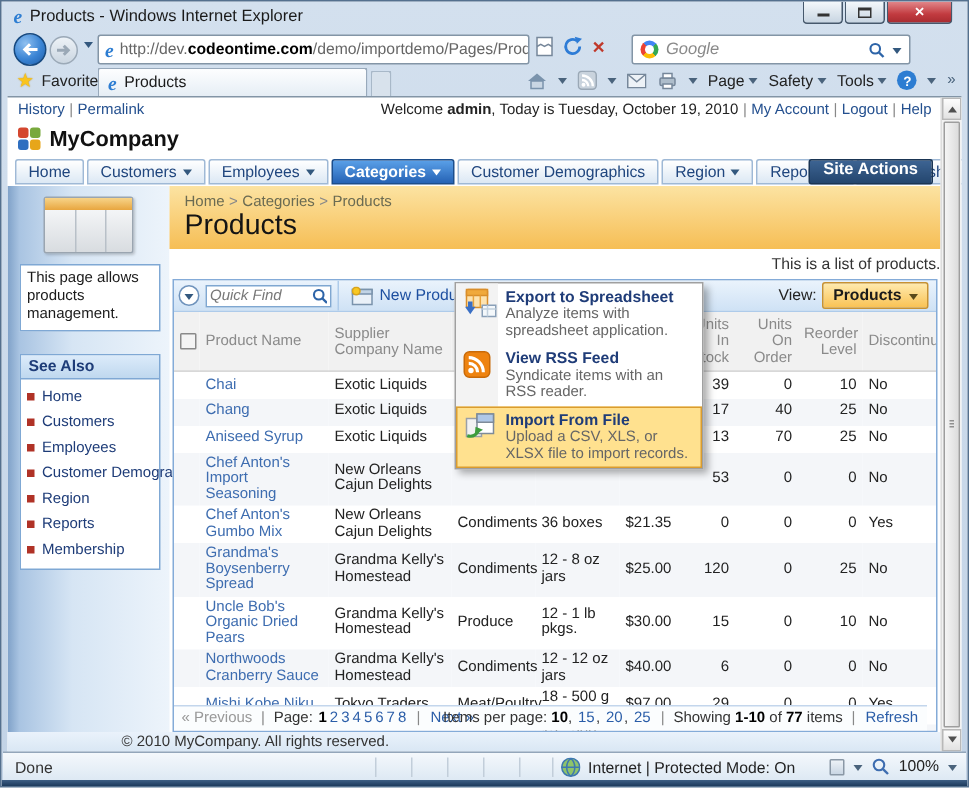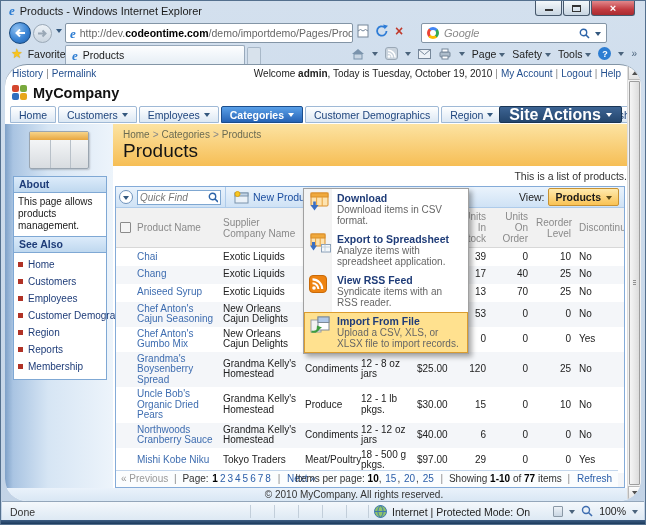--- a/index.html
+++ b/index.html
@@ -44,42 +44,42 @@
   .star { color:#F9C41E; font-size:13px; line-height:13px; text-shadow:0 0 1px #B8860B; }
   .fav-label, .cmd-label { font-size:10.5px; color:#222; }
   .tab { position:absolute; left:64px; top:0; width:180px; height:19px; background:linear-gradient(#FDFEFF,#E6EEF5); border:1px solid #98A9BB; border-bottom:none; border-radius:2px 2px 0 0; display:flex; align-items:center; gap:5px; padding:0 6px; }
   .tab-title { font-size:10.5px; color:#1A1A1A; }
   .newtab-stub { position:absolute; left:246px; top:2px; width:14px; height:17px; background:#D8E2EC; border:1px solid #A8B8C8; border-bottom:none; border-radius:2px 2px 0 0; }
   .fav-right { position:absolute; right:8px; top:2px; display:flex; align-items:center; gap:7px; }
   .fav-right .cv { color:#4A637C; }
   .chevrons { font-size:10px; color:#4A637C; }
 
   
-  .viewport { position:absolute; left:4px; top:63px; right:4px; bottom:23px; background:#fff; border-top:1px solid #8395A6; overflow:hidden;border-radius:22px; }
+  .viewport { position:absolute; left:4px; top:63px; right:4px; bottom:23px; background:#fff; border-top:1px solid #8395A6; overflow:hidden; }
   .site { position:absolute; left:0; top:0; right:14px; bottom:0; }
 
   .strip { position:absolute; left:0; top:0; right:0; height:17px; font-size:10px; }
   .strip a, .strip .lnk { color:#24508F; text-decoration:none; cursor:pointer; }
   .strip-left { position:absolute; left:7px; top:3px; }
   .strip-right { position:absolute; right:6px; top:3px; color:#222; }
   .sep { color:#888; padding:0 3px; }
 
   .logo-row { position:absolute; left:0; top:17px; height:23px; }
   .logo-grid { position:absolute; left:7px; top:3px; width:16px; height:16px; display:grid; grid-template-columns:7px 7px; grid-template-rows:7px 7px; gap:1px; }
   .logo-grid span { border-radius:2px; }
   .lg1{background:#D4472F;} .lg2{background:#79A93D;} .lg3{background:#2F6FC0;} .lg4{background:#E7A61A;}
   .logo-text { position:absolute; left:28px; top:3px; font-size:14.5px; font-weight:bold; color:#111; }
 
   .nav-row { position:absolute; left:0; top:40px; right:0; height:19px; }
   .nav-tabs { position:absolute; left:5px; top:1px; display:flex; gap:2px; }
   .ntab { height:17px; display:flex; align-items:center; gap:4px; padding:0 8px; font-size:10.5px; color:#20467E; background:linear-gradient(#FFFFFF,#DCE8F4); border:1px solid #9FB9D6; border-radius:2px 2px 0 0; white-space:nowrap; cursor:pointer; }
   .ntab .cv { color:#33587E; }
   .ntab.active { background:linear-gradient(#5AA0E8,#2663B5); border-color:#1C4E8C; color:#fff; font-weight:bold; }
   .ntab.active .cv { color:#fff; }
-  .site-actions { position:absolute; right:5px; top:1px; height:17px; display:flex; align-items:center; gap:5px; padding:0 9px; background:linear-gradient(#3D6493,#24466E); border:1px solid #1A3554; border-radius:2px; color:#fff; font-size:16px; font-weight:bold; cursor:pointer; }
+  .site-actions { position:absolute; right:5px; top:1px; height:17px; display:flex; align-items:center; gap:5px; padding:0 9px; background:linear-gradient(#3D6493,#24466E); border:1px solid #1A3554; border-radius:2px; color:#fff; font-size:11px; font-weight:bold; cursor:pointer;flex-direction:column; }
   .site-actions .cv { color:#fff; }
 
   .content { position:absolute; left:0; top:59px; right:0; bottom:13px; }
 
   
   .sidebar { position:absolute; left:0; top:0; width:108px; height:100%; background:linear-gradient(to right,#7FA1C8 0,#A9C4E2 8px,#D6E5F4 40%,#EDF4FB 100%); }
   .side-icon { position:absolute; left:24px; top:7px; width:60px; height:38px; border:1px solid #9AA5B0; border-radius:2px; background:linear-gradient(#FBFCFD,#D8DCE0); box-shadow:1px 1px 2px rgba(0,0,0,.2); }
   .side-icon .bar { position:absolute; left:0; top:0; right:0; height:8px; background:linear-gradient(#F7D489,#E8A63F); }
   .side-icon .c1,.side-icon .c2 { position:absolute; top:8px; bottom:0; width:1px; background:#B8C0C8; }
   .side-icon .c1 { left:20px; } .side-icon .c2 { left:40px; }
@@ -126,21 +126,21 @@
   .cb { display:inline-block; width:11px; height:11px; background:#F4F4F4; border:1px solid #8A8A8A; border-radius:1px; vertical-align:middle; }
 
   .pager { position:absolute; left:0; right:6px; bottom:0; height:17px; background:#FBFDFE; border-top:1px solid #C3D6EC; font-size:10px; color:#333; line-height:16px; }
   .pager-left { position:absolute; left:5px; top:0; white-space:nowrap; }
   .pager-right { position:absolute; right:5px; top:0; white-space:nowrap; }
   .pg-dis { color:#999; }
   .pg-link { color:#2A5DA8; text-decoration:none; cursor:pointer; padding:0 1px; }
   .pg-cur { font-weight:bold; color:#000; padding:0 1px; }
   .pg-b { font-weight:bold; color:#000; }
 
-  .site-footer { position:absolute; left:0; right:0; bottom:0; height:13px; background:linear-gradient(#EAF2FB,#D9E7F4); font-size:10px; color:#333; padding-left:76px; line-height:13px;text-align:center; }
+  .site-footer { position:absolute; left:0; right:0; bottom:0; height:13px; background:linear-gradient(#EAF2FB,#D9E7F4); font-size:10px; color:#333; padding-left:76px; line-height:13px; }
 
   
   .vscroll { position:absolute; right:0; top:0; bottom:0; width:14px; background:#F2F2F2; border-left:1px solid #DDD; }
   .sbtn { position:absolute; left:0; right:0; height:15px; background:linear-gradient(#FDFDFD,#E2E2E2); border:1px solid #B8B8B8; display:flex; align-items:center; justify-content:center; }
   .sbtn.up { top:0; } .sbtn.down { bottom:0; }
   .tri-up { width:0; height:0; border:3px solid transparent; border-bottom:4px solid #505050; margin-top:-2px; }
   .tri-down { width:0; height:0; border:3px solid transparent; border-top:4px solid #505050; margin-bottom:-2px; }
   .thumb { position:absolute; left:1px; right:1px; top:16px; bottom:16px; background:linear-gradient(to right,#F5F5F5,#DCDCDC); border:1px solid #9E9E9E; border-radius:1px; }
   .grip { position:absolute; left:3px; right:3px; top:50%; margin-top:-3px; }
   .grip i { display:block; height:1px; background:#909090; margin-bottom:1px; }
@@ -329,21 +329,20 @@
 
       <div class="content">
 
         <div class="sidebar">
           <div class="side-icon">
               <span class="bar"></span>
               <span class="c1"></span>
               <span class="c2"></span>
             </div>
           <div class="panel panel-about">
-            <div class="panel-head">About</div>
             <div class="panel-body">This page allows products management.</div>
           </div>
           <div class="panel panel-seealso">
             <div class="panel-head">See Also</div>
             <div class="panel-body" id="see-also-list">
                 <div class="sa-item">
                   <span class="bullet"></span>
                   <a>Home</a>
                 </div>
                 <div class="sa-item">
@@ -477,21 +476,21 @@
                     <td class="category"></td>
                     <td class="qty"></td>
                     <td class="price num"></td>
                     <td class="stock num">13</td>
                     <td class="order num">70</td>
                     <td class="reorder num">25</td>
                     <td class="disc">No</td>
                   </tr>
                   <tr class="alt">
                     <td></td>
-                    <td class="name"><a class="plink">Chef Anton's Cajun Seasoning</a></td>
+                    <td class="name"><a class="plink">Chef Anton's Import Seasoning</a></td>
                     <td class="supplier">New Orleans Cajun Delights</td>
                     <td class="category"></td>
                     <td class="qty"></td>
                     <td class="price num"></td>
                     <td class="stock num">53</td>
                     <td class="order num">0</td>
                     <td class="reorder num">0</td>
                     <td class="disc">No</td>
                   </tr>
                   <tr>
@@ -636,32 +635,20 @@
       <svg width="12" height="12">
           <circle cx="5" cy="5" r="3.5" fill="none" stroke="#3E6DB0" stroke-width="1.4"></circle>
           <line x1="7.7" y1="7.7" x2="11" y2="11" stroke="#3E6DB0" stroke-width="1.6"></line>
         </svg>
       <span>100%</span>
       <span class="cv"></span>
     </div>
   </div>
 
   <div class="menu" id="actions-menu">
-      <div class="mitem">
-        <span class="micon"><svg width="24" height="20">
-            <rect x="3" y="1" width="17" height="13" rx="1" fill="#FDE3B0" stroke="#D98E2B"></rect>
-            <rect x="3" y="1" width="17" height="4" fill="#F0A93C" stroke="#D98E2B"></rect>
-            <line x1="8.6" y1="5" x2="8.6" y2="14" stroke="#E8A33C"></line>
-            <line x1="14.2" y1="5" x2="14.2" y2="14" stroke="#E8A33C"></line>
-            <rect x="5.2" y="9.5" width="2.6" height="4" fill="#3A6FC4"></rect>
-            <polygon points="2.5,13 10.5,13 6.5,18.5" fill="#3A6FC4"></polygon>
-          </svg></span>
-        <div class="mtitle">Download</div>
-        <div class="mdesc">Download items in CSV format.</div>
-      </div>
       <div class="mitem">
         <span class="micon"><svg width="24" height="20">
             <rect x="3" y="1" width="14" height="12" rx="1" fill="#FDE3B0" stroke="#D98E2B"></rect>
             <rect x="3" y="1" width="14" height="4" fill="#F0A93C" stroke="#D98E2B"></rect>
             <line x1="7.6" y1="5" x2="7.6" y2="13" stroke="#E8A33C"></line>
             <line x1="12.2" y1="5" x2="12.2" y2="13" stroke="#E8A33C"></line>
             <rect x="4" y="9" width="3" height="4" fill="#3A6FC4"></rect>
             <polygon points="2,12.5 9,12.5 5.5,17.5" fill="#3A6FC4"></polygon>
             <rect x="13.5" y="11.5" width="9" height="7.5" fill="#F4F8FB" stroke="#8AA0B8"></rect>
             <line x1="13.5" y1="14" x2="22.5" y2="14" stroke="#C2D0DC"></line>

